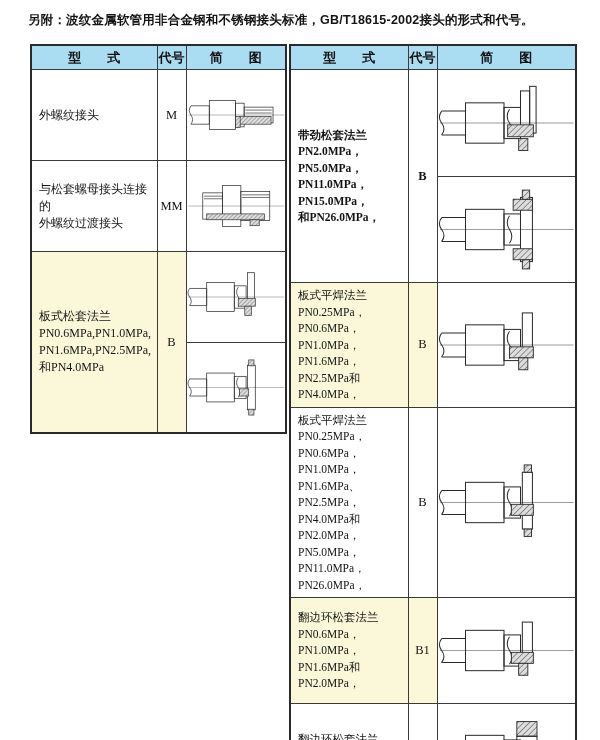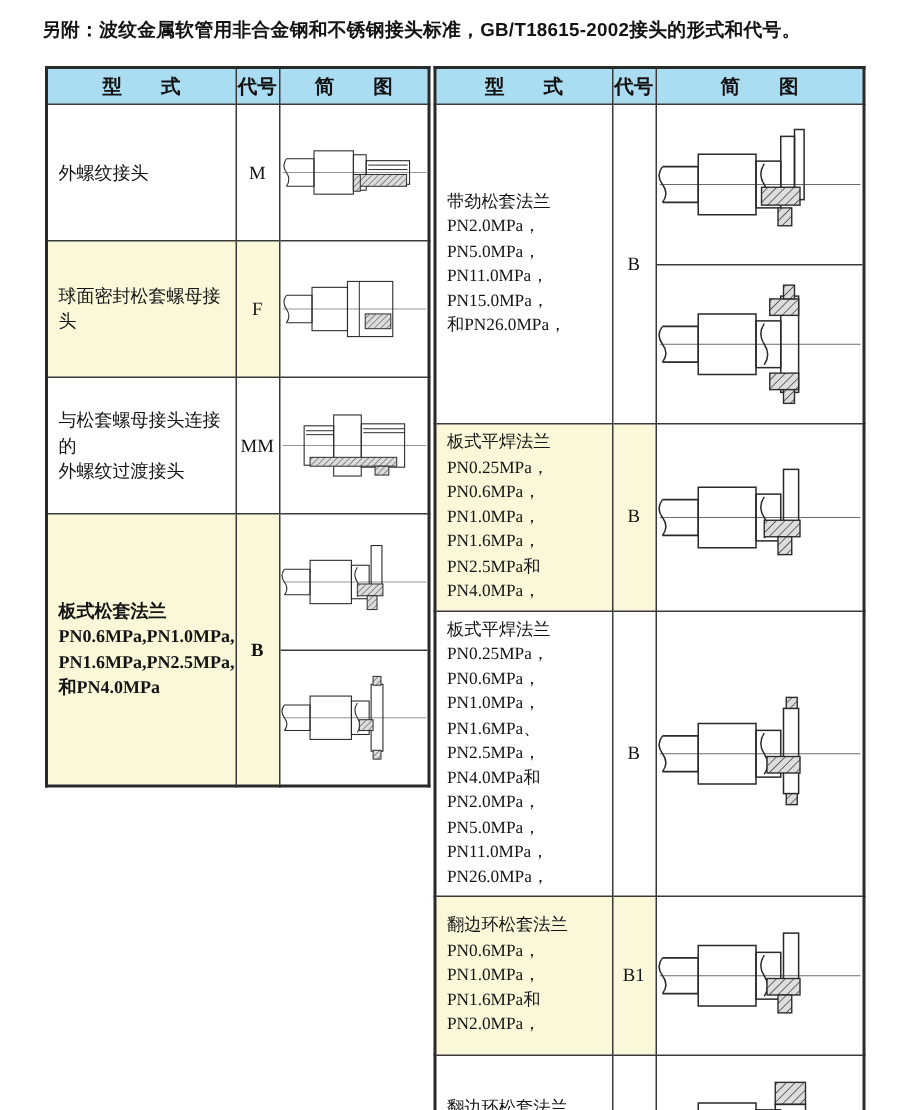--- a/index.html
+++ b/index.html
@@ -69,37 +69,20 @@
                 <rect x="74" y="27" width="13" height="36" fill="none" stroke="#2a2a2a" stroke-width="1.1"></rect>
                 <rect x="87" y="33" width="44" height="24" fill="none" stroke="#2a2a2a" stroke-width="1.1"></rect>
                 <line x1="89" y1="37.5" x2="129" y2="37.5" stroke="#2a2a2a" stroke-width="1"></line>
                 <line x1="89" y1="42" x2="129" y2="42" stroke="#2a2a2a" stroke-width="1"></line>
                 <rect x="80" y="47" width="48" height="12" fill="url(#hatchp)" stroke="#2a2a2a" stroke-width="1"></rect>
                 <rect x="74" y="47" width="7" height="17" fill="url(#hatchp)" stroke="#2a2a2a" stroke-width="1"></rect>
               </svg>
             </div>
           </td>
         </tr>
-        <tr class="hl" style="height: 90px;">
-          <td class="c-type">球面密封松套螺母接头</td>
-          <td class="c-code">F</td>
-          <td class="c-diag">
-            <div class="diag" style="height: 90px;">
-              <svg viewBox="0 0 150 90" width="100%" height="100%" preserveAspectRatio="xMidYMid meet">
-                <line x1="2" y1="45" x2="148" y2="45" stroke="#666" stroke-width="0.7"></line>
-                <path d="M 6 31 H 32 V 59 H 6" fill="none" stroke="#2a2a2a" stroke-width="1.1"></path>
-                <path d="M 6 31 q -5 7 0 14 q 5 7 0 14" fill="none" stroke="#2a2a2a" stroke-width="1.1"></path>
-                <rect x="32" y="23" width="36" height="44" fill="none" stroke="#2a2a2a" stroke-width="1.1"></rect>
-                <rect x="68" y="17" width="46" height="56" fill="none" stroke="#2a2a2a" stroke-width="1.1"></rect>
-                <line x1="80" y1="17" x2="80" y2="73" stroke="#2a2a2a" stroke-width="1"></line>
-                <rect x="86" y="50" width="26" height="15" fill="url(#hatchp)" stroke="#2a2a2a" stroke-width="1"></rect>
-              </svg>
-            </div>
-          </td>
-        </tr>
         <tr style="height: 90px;">
           <td class="c-type">与松套螺母接头连接的
 外螺纹过渡接头</td>
           <td class="c-code">MM</td>
           <td class="c-diag">
             <div class="diag" style="height: 90px;">
               <svg viewBox="0 0 150 90" width="100%" height="100%" preserveAspectRatio="xMidYMid meet">
                 <line x1="2" y1="45" x2="148" y2="45" stroke="#666" stroke-width="0.7"></line>
                 <rect x="24" y="25" width="30" height="40" fill="none" stroke="#2a2a2a" stroke-width="1.1"></rect>
                 <line x1="26" y1="30" x2="54" y2="30" stroke="#2a2a2a" stroke-width="1"></line>
@@ -107,21 +90,21 @@
                 <rect x="54" y="14" width="28" height="62" fill="none" stroke="#2a2a2a" stroke-width="1.1"></rect>
                 <rect x="82" y="23" width="44" height="44" fill="none" stroke="#2a2a2a" stroke-width="1.1"></rect>
                 <line x1="84" y1="28" x2="126" y2="28" stroke="#2a2a2a" stroke-width="1"></line>
                 <line x1="84" y1="32" x2="126" y2="32" stroke="#2a2a2a" stroke-width="1"></line>
                 <rect x="30" y="57" width="88" height="9" fill="url(#hatchp)" stroke="#2a2a2a" stroke-width="1"></rect>
                 <rect x="96" y="66" width="14" height="9" fill="url(#hatchp)" stroke="#2a2a2a" stroke-width="1"></rect>
               </svg>
             </div>
           </td>
         </tr>
-        <tr class="hl" style="height: 146px; font-weight: bold;">
+        <tr class="hl" style="height: 146px;">
           <td class="c-type">板式松套法兰
 PN0.6MPa,PN1.0MPa,
 PN1.6MPa,PN2.5MPa,
 和PN4.0MPa</td>
           <td class="c-code">B</td>
           <td class="c-diag">
             <div class="diag" style="height: 90px;">
               <svg viewBox="0 0 150 90" width="100%" height="100%" preserveAspectRatio="xMidYMid meet">
                 <line x1="2" y1="45" x2="148" y2="45" stroke="#666" stroke-width="0.7"></line>
                 <path d="M 4 32 H 30 V 58 H 4" fill="none" stroke="#2a2a2a" stroke-width="1.1"></path>
@@ -160,21 +143,21 @@
         <col style="width:139px">
       </colgroup>
     <thead>
       <tr class="head">
         <th>型　　式</th>
         <th>代号</th>
         <th>简　　图</th>
       </tr>
     </thead>
     <tbody id="right-body">
-        <tr style="height: 213px;">
+        <tr style="height: 213px; font-weight: bold;">
           <td class="c-type">带劲松套法兰
 PN2.0MPa，PN5.0MPa，
 PN11.0MPa，PN15.0MPa，
 和PN26.0MPa，</td>
           <td class="c-code">B</td>
           <td class="c-diag">
             <div class="diag" style="height: 106px;">
               <svg viewBox="0 0 150 90" width="100%" height="100%" preserveAspectRatio="xMidYMid meet">
                 <line x1="2" y1="45" x2="148" y2="45" stroke="#666" stroke-width="0.7"></line>
                 <path d="M 4 32 H 30 V 58 H 4" fill="none" stroke="#2a2a2a" stroke-width="1.1"></path>

